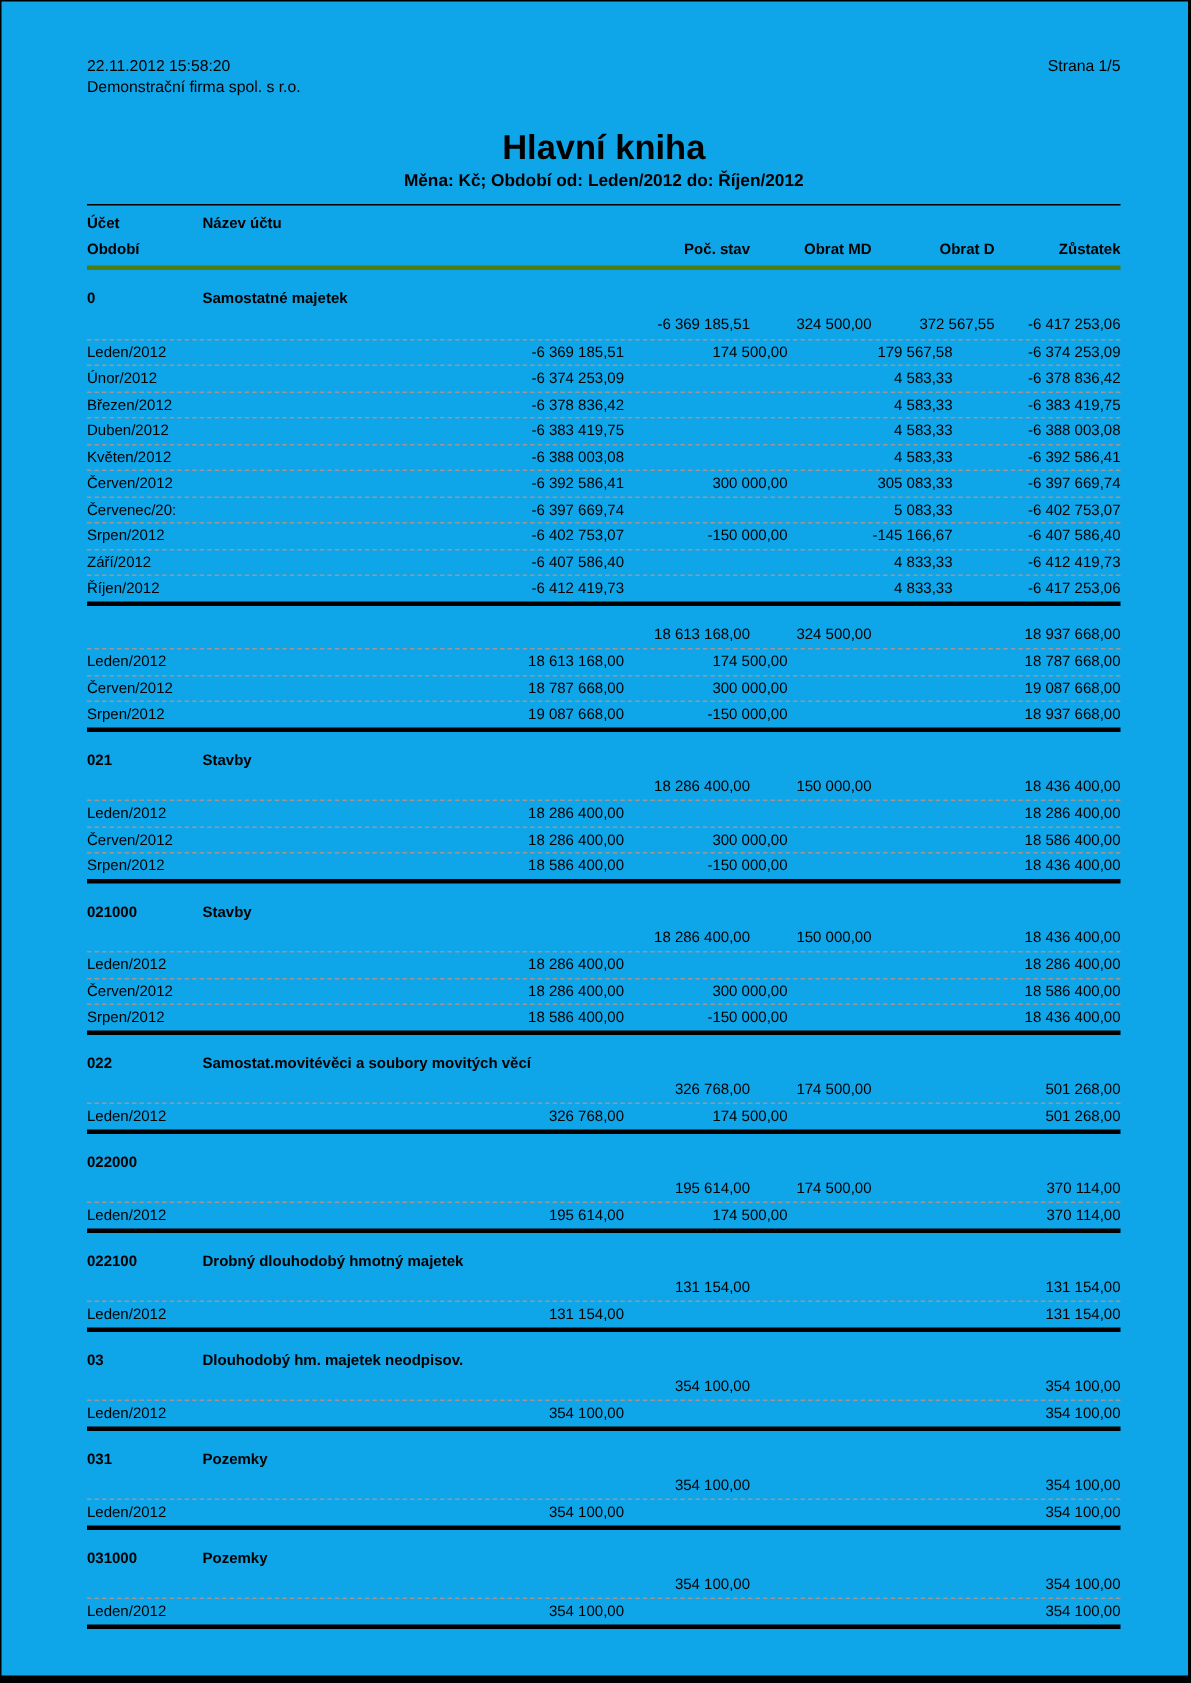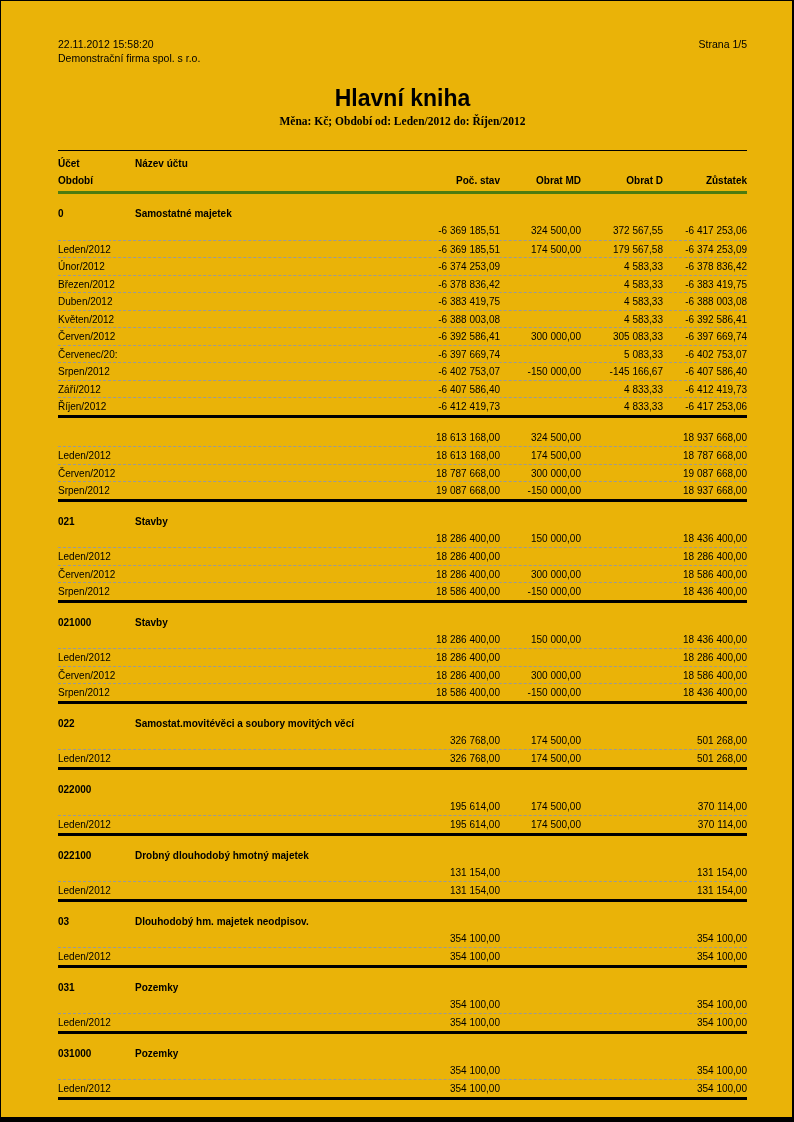--- a/index.html
+++ b/index.html
@@ -5,21 +5,21 @@
   * { margin: 0; padding: 0; box-sizing: border-box; }
   html, body { background: #ffffff; }
   body {
     font-family: "Liberation Sans", "DejaVu Sans", sans-serif;
     color: #000;
     width: 794px;
   }
   .page {
     width: 794px;
     height: 1122px;
-    background: #eab308;
+    background: #0ea5e9;
     border: 1px solid #000;
     border-right-width: 2px;
     border-bottom-width: 5px;
     padding: 36px 45px 0 57px;
     overflow: hidden;
   }
   .meta-row {
     display: flex;
     justify-content: space-between;
     align-items: flex-start;
@@ -32,22 +32,21 @@
     line-height: 26px;
     font-weight: bold;
     margin-top: 20px;
     margin-bottom: 3px;
   }
   .report-subtitle {
     text-align: center;
     font-size: 11.5px;
     line-height: 15px;
     font-weight: bold;
-    margin-bottom: 21px;
-    font-family: Liberation Serif, serif;
+    margin-bottom: 7px;
   }
   .table-header {
     border-top: 1px solid #000;
     border-bottom: 3px solid #4d7c0f;
     padding-top: 4px;
     padding-bottom: 2px;
   }
   .hrow, .row {
     display: grid;
     grid-template-columns: 77px 1fr 105px 81px 82px 84px;
@@ -62,21 +61,21 @@
     margin-top: 11px;
     border-bottom: 3px solid #000;
   }
   .row { height: 17.5px; line-height: 17.5px; }
   .acct-row {
     grid-template-columns: 77px 1fr;
     font-weight: bold;
     height: 17px;
     line-height: 17px;
   }
-  .period-row { border-top: 1px dashed #999; }
+  .period-row { border-top: 1px dashed #999; gap: 28px; }
   .c1 { overflow: hidden; }
   .c2 { overflow: visible; }
 </style>
 </head>
 <body>
 
 <div class="page">
 
   <div class="meta-row">
     <div>

